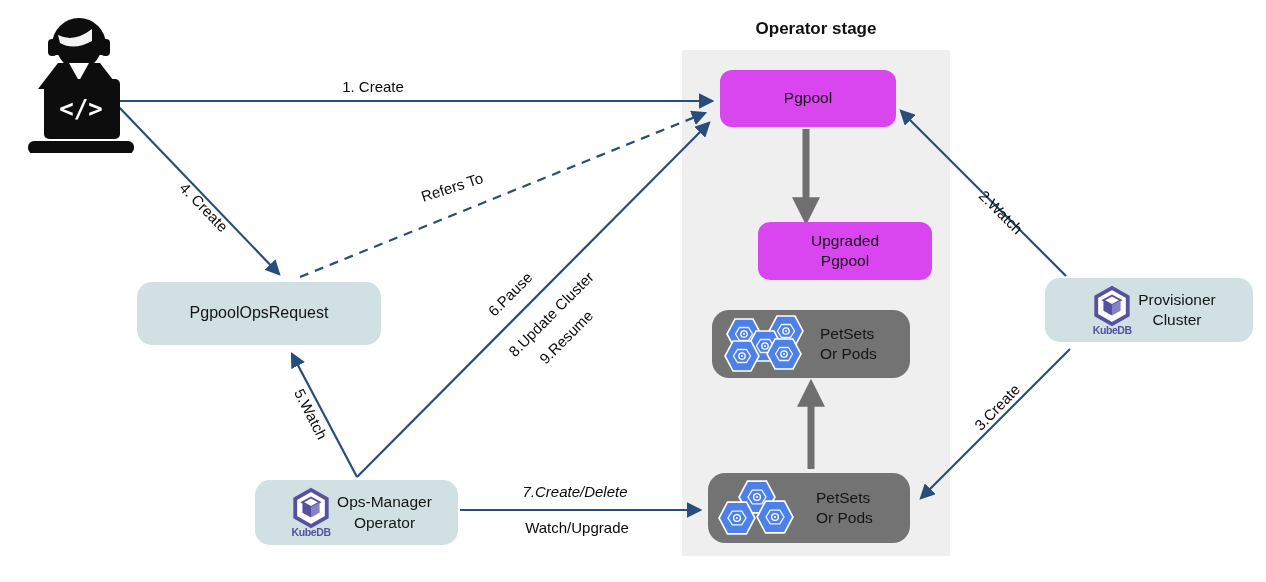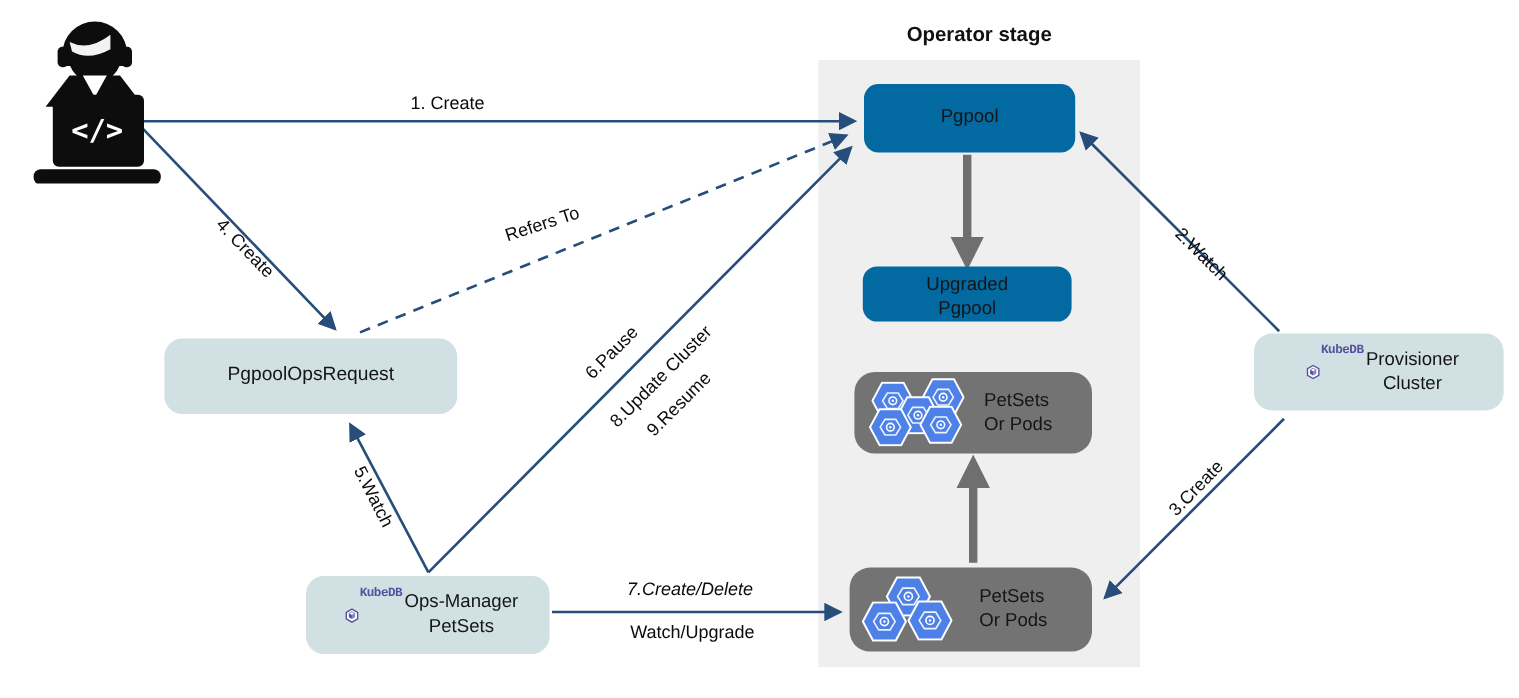--- a/index.html
+++ b/index.html
@@ -6,33 +6,33 @@
   .canvas{
     position:relative;width:1266px;height:582px;background:#ffffff;
     font-family:"Liberation Sans", sans-serif;overflow:hidden;color:#141414;
   }
   .stage-panel{position:absolute;left:682px;top:50px;width:268px;height:506px;background:#efefef;z-index:0;}
   .stage-title{position:absolute;left:682px;top:19px;width:268px;text-align:center;
     font-size:17px;font-weight:bold;color:#111;z-index:2;}
   svg.wires{position:absolute;left:0;top:0;z-index:1;}
   .node{position:absolute;display:flex;align-items:center;justify-content:center;z-index:2;box-sizing:border-box;}
   .node-label{font-size:15.5px;line-height:1.3;color:#151515;white-space:pre-line;text-align:center;}
-  .blue{background:#0369a1;border-radius:12px;}
+  .blue{background:#d946ef;border-radius:12px;}
   .grayb{background:#737373;border-radius:17px;justify-content:flex-start;padding-left:4px;}
   .grayb .node-label{text-align:left;margin-left:12px;}
   .teal{background:#d0e0e3;border-radius:15px;}
   #pgpool{left:720px;top:70px;width:176px;height:57px;}
-  #upgraded-pgpool{left:719px;top:222px;width:174px;height:46px;align-items:flex-end;}
+  #upgraded-pgpool{left:758px;top:222px;width:174px;height:58px;}
   #petsets-upper{left:712px;top:310px;width:198px;height:68px;}
   #petsets-lower{left:708px;top:473px;width:202px;height:70px;}
   #pgpool-ops-request{left:137px;top:282px;width:244px;height:63px;}
   #pgpool-ops-request .node-label{font-size:16px;}
   #ops-manager{left:255px;top:480px;width:203px;height:65px;}
   #provisioner{left:1045px;top:278px;width:208px;height:64px;}
-  .kubedb-logo{display:flex;flex-direction:row;align-items:flex-start;width:48px;margin:0 2px 0 6px;flex:0 0 auto;font-family:Liberation Mono, monospace;}
+  .kubedb-logo{display:flex;flex-direction:column;align-items:center;width:48px;margin:0 2px 0 6px;flex:0 0 auto;}
   .kubedb-word{font-size:10.5px;font-weight:bold;color:#55519f;letter-spacing:-0.4px;margin-top:-3px;}
   .elabel{position:absolute;z-index:3;font-size:15px;color:#0b0b0b;white-space:nowrap;
     transform:translate(-50%,-50%) rotate(var(--r,0deg));}
   .user-icon{position:absolute;left:8px;top:5px;z-index:2;}
   .pods{flex:0 0 auto;}
 </style>
 </head>
 <body>
 
 <div class="canvas">
@@ -121,21 +121,21 @@
     <div class="kubedb-logo">
       <svg width="42" height="42" viewBox="0 0 44 42">
         <polygon points="22,2 38.5,11.5 38.5,30.5 22,40 5.5,30.5 5.5,11.5" fill="#ffffff" stroke="#55519f" stroke-width="4"></polygon>
         <polygon points="22,10 31,15 22,20 13,15" fill="#ffffff" stroke="#55519f" stroke-width="2"></polygon>
         <polygon points="13,15 22,20 22,31 13,26" fill="#55519f"></polygon>
         <polygon points="31,15 22,20 22,31 31,26" fill="#8683c4"></polygon>
       </svg>
       <div class="kubedb-word">KubeDB</div>
     </div>
     <div class="node-label">Ops-Manager
-PetSets</div>
+Operator</div>
   </div>
 
   <div class="node teal" id="provisioner">
     <div class="kubedb-logo">
       <svg width="42" height="42" viewBox="0 0 44 42">
         <polygon points="22,2 38.5,11.5 38.5,30.5 22,40 5.5,30.5 5.5,11.5" fill="#ffffff" stroke="#55519f" stroke-width="4"></polygon>
         <polygon points="22,10 31,15 22,20 13,15" fill="#ffffff" stroke="#55519f" stroke-width="2"></polygon>
         <polygon points="13,15 22,20 22,31 13,26" fill="#55519f"></polygon>
         <polygon points="31,15 22,20 22,31 31,26" fill="#8683c4"></polygon>
       </svg>

